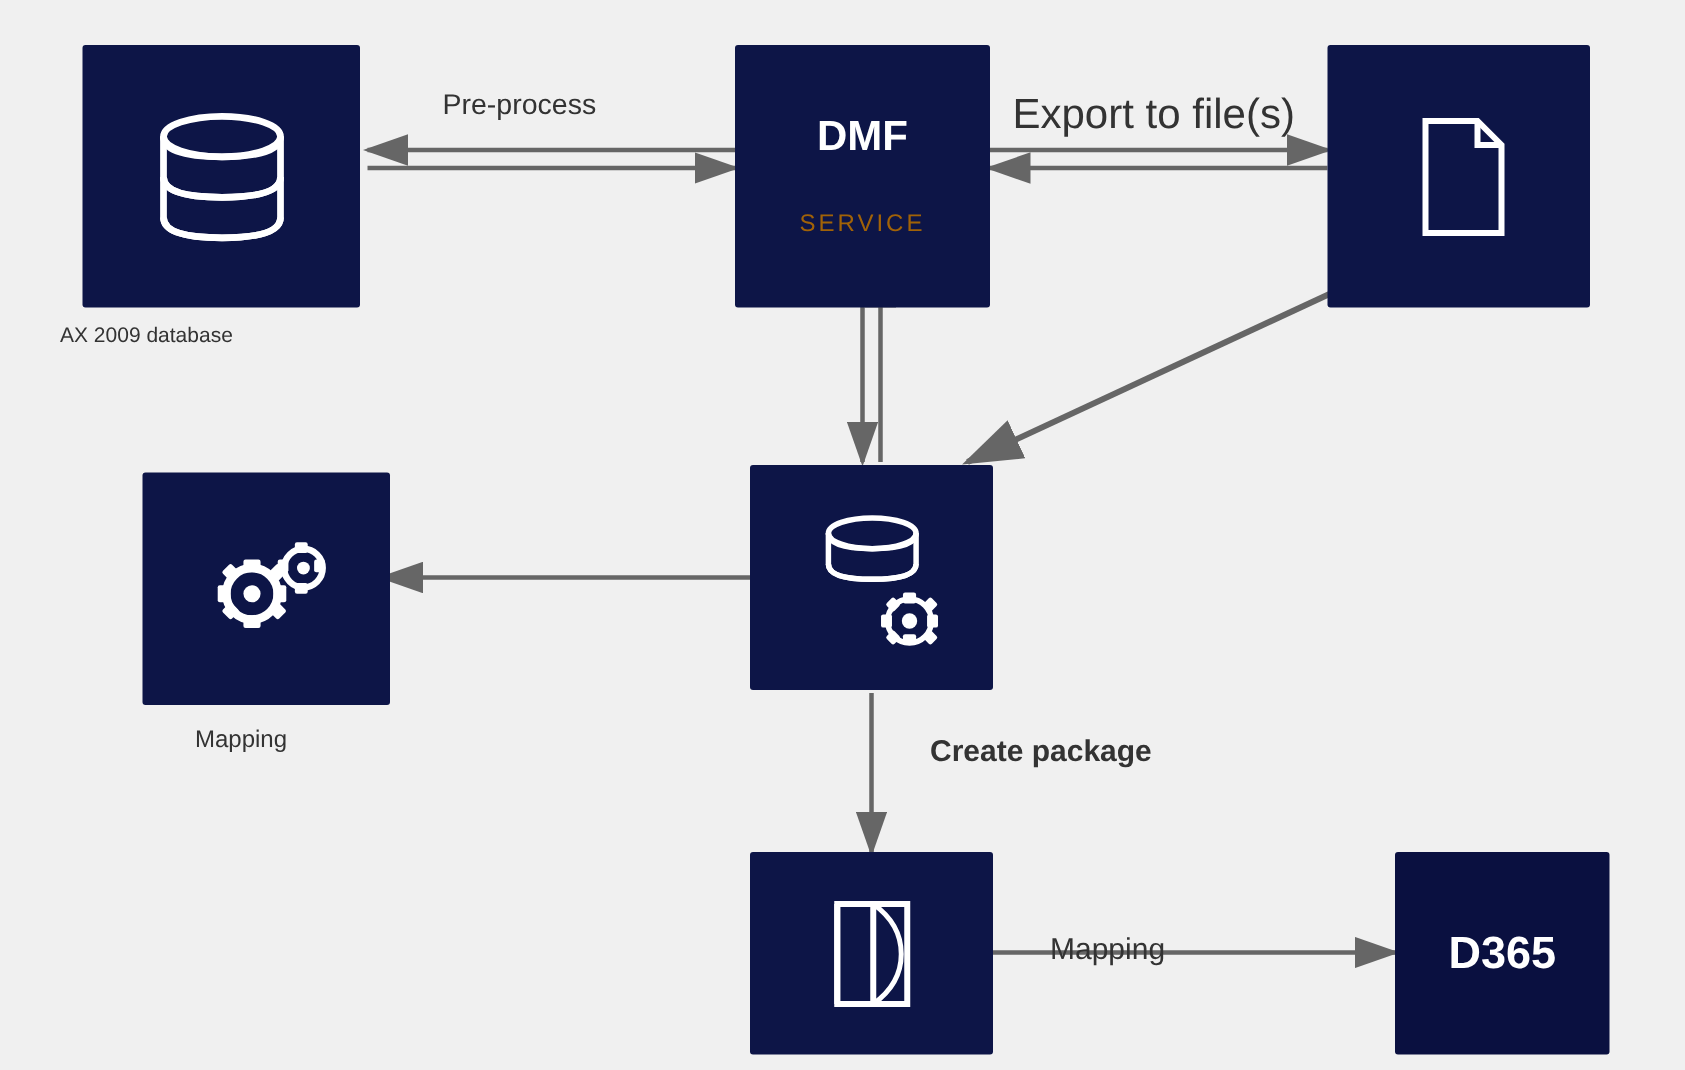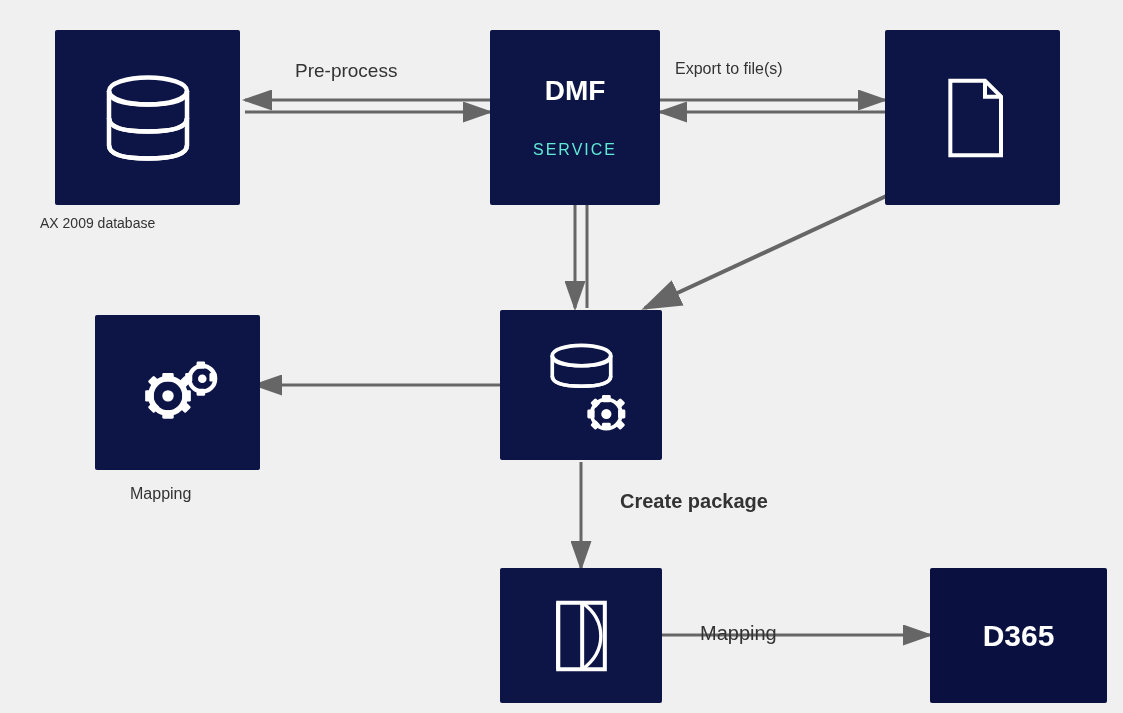--- a/index.html
+++ b/index.html
@@ -106,34 +106,34 @@
       <path d="M4,30 Q4,39 30,39 Q56,39 56,30" fill="none" stroke="white" stroke-width="3"></path>
       <path d="M4,30 L4,48 Q4,57 30,57 Q56,57 56,48 L56,30" fill="none" stroke="white" stroke-width="3"></path>
       <path d="M4,48 Q4,57 30,57 Q56,57 56,48" fill="none" stroke="white" stroke-width="3"></path>
     </svg>
   </div>
 
   <div class="label" style="left:40px; top:215px;">AX 2009 database</div>
 
   <div class="box" style="left:490px; top:30px; width:170px; height:175px;">
     <span style="color:white; font-size:28px; font-weight:700; line-height:1.1;">DMF</span>
-    <span style="color:#5eead4; font-size:16px; font-weight:400; letter-spacing:2px;">SERVICE</span>
+    <span style="color:#a16207; font-size:16px; font-weight:400; letter-spacing:2px;">SERVICE</span>
   </div>
 
   <div class="box" style="left:885px; top:30px; width:175px; height:175px;">
 
     <svg viewBox="0 0 50 60" width="70" height="80">
       <path d="M8,2 L34,2 L46,14 L46,58 L8,58 Z" fill="none" stroke="white" stroke-width="3"></path>
       <path d="M34,2 L34,14 L46,14" fill="none" stroke="white" stroke-width="3"></path>
     </svg>
   </div>
 
   <div class="label" style="left:295px; top:60px; font-size:19px;">Pre-process</div>
 
-  <div class="label" style="left:675px; top:60px; font-size:16px;">Export to file(s)</div>
+  <div class="label" style="left:675px; top:60px; font-size:28px;">Export to file(s)</div>
 
   <div class="box" style="left:95px; top:315px; width:165px; height:155px;">
 
     <svg viewBox="0 0 70 60" width="100" height="90">
 
       <circle cx="28" cy="32" r="12" fill="none" stroke="white" stroke-width="4"></circle>
       <circle cx="28" cy="32" r="4" fill="white"></circle>
 
       <rect x="24" y="16" width="8" height="6" rx="1" fill="white"></rect>
       <rect x="24" y="42" width="8" height="6" rx="1" fill="white"></rect>
@@ -184,19 +184,19 @@
 
     <svg viewBox="0 0 55 60" width="75" height="80">
       <path d="M10,5 L45,5 L45,55 L10,55 Z" fill="none" stroke="white" stroke-width="3"></path>
       <path d="M10,5 L10,55" stroke="white" stroke-width="3"></path>
       <path d="M28,5 L28,55" stroke="white" stroke-width="3"></path>
 
       <path d="M28,5 Q42,15 42,30 Q42,45 28,55" fill="none" stroke="white" stroke-width="2.5"></path>
     </svg>
   </div>
 
-  <div class="box" style="left:930px; top:568px; width:177px; height:135px; background:#0a1040;">
+  <div class="box" style="left:930px; top:568px; width:143px; height:135px; background:#0a1040;">
     <span style="color:white; font-size:30px; font-weight:700;">D365</span>
   </div>
 
   <div class="label" style="left:700px; top:622px; font-size:20px;">Mapping</div>
 
 </div>
 
 </body></html>

